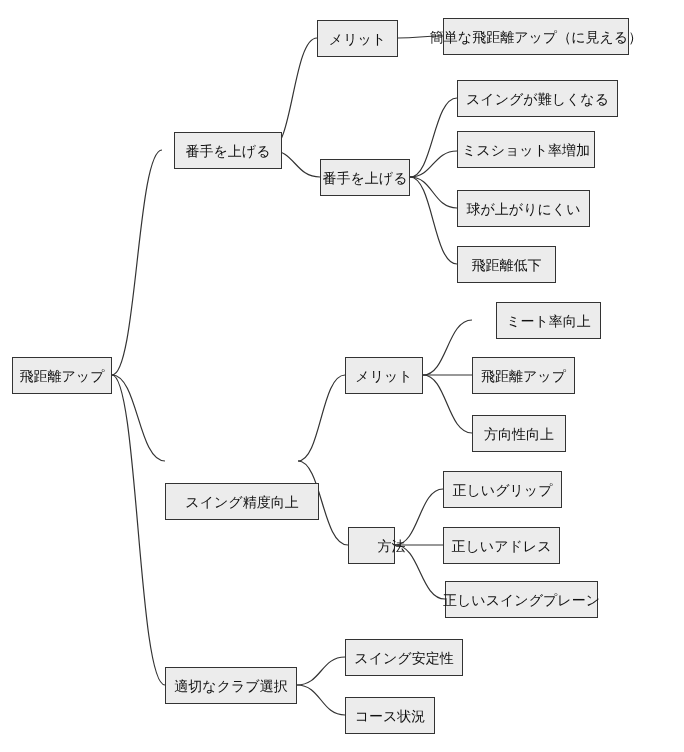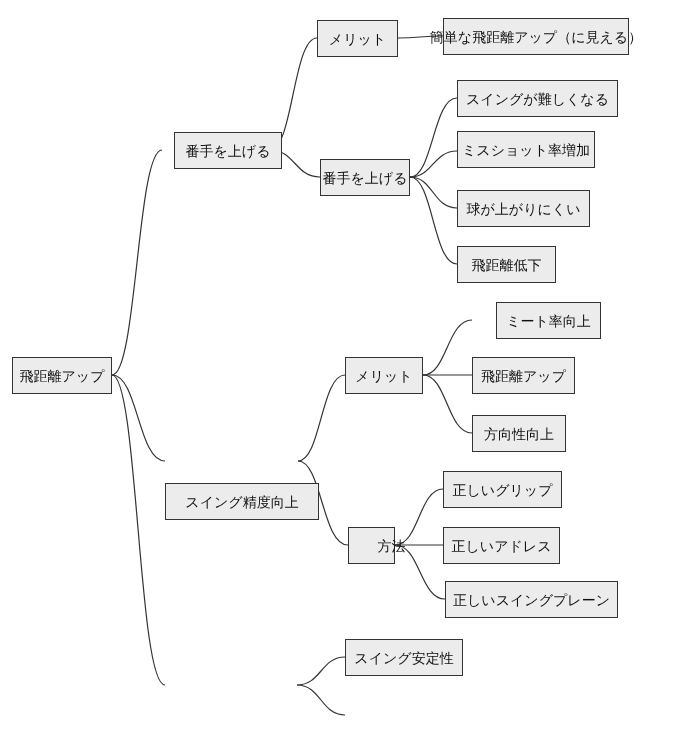--- a/index.html
+++ b/index.html
@@ -92,19 +92,21 @@
   <div class="node" style="left:472px; top:357px; width:103px;">飛距離アップ</div>
 
   <div class="node" style="left:472px; top:415px; width:94px;">方向性向上</div>
 
   <div class="node" style="left:348px; top:527px; width:47px;padding-left:40px;">方法</div>
 
   <div class="node" style="left:443px; top:471px; width:119px;">正しいグリップ</div>
 
   <div class="node" style="left:443px; top:527px; width:117px;">正しいアドレス</div>
 
-  <div class="node" style="left:445px; top:581px; width:173px;">正しいスイングプレーン</div>
+  <div class="node" style="left:445px; top:581px; width:153px;">正しいスイングプレーン</div>
 
+  <div class="node" style="left:165px; top:667px; width:132px;">適切なクラブ選択</div>
 
   <div class="node" style="left:345px; top:639px; width:118px;">スイング安定性</div>
 
+  <div class="node" style="left:345px; top:697px; width:90px;">コース状況</div>
 
 </div>
 
 </body></html>

